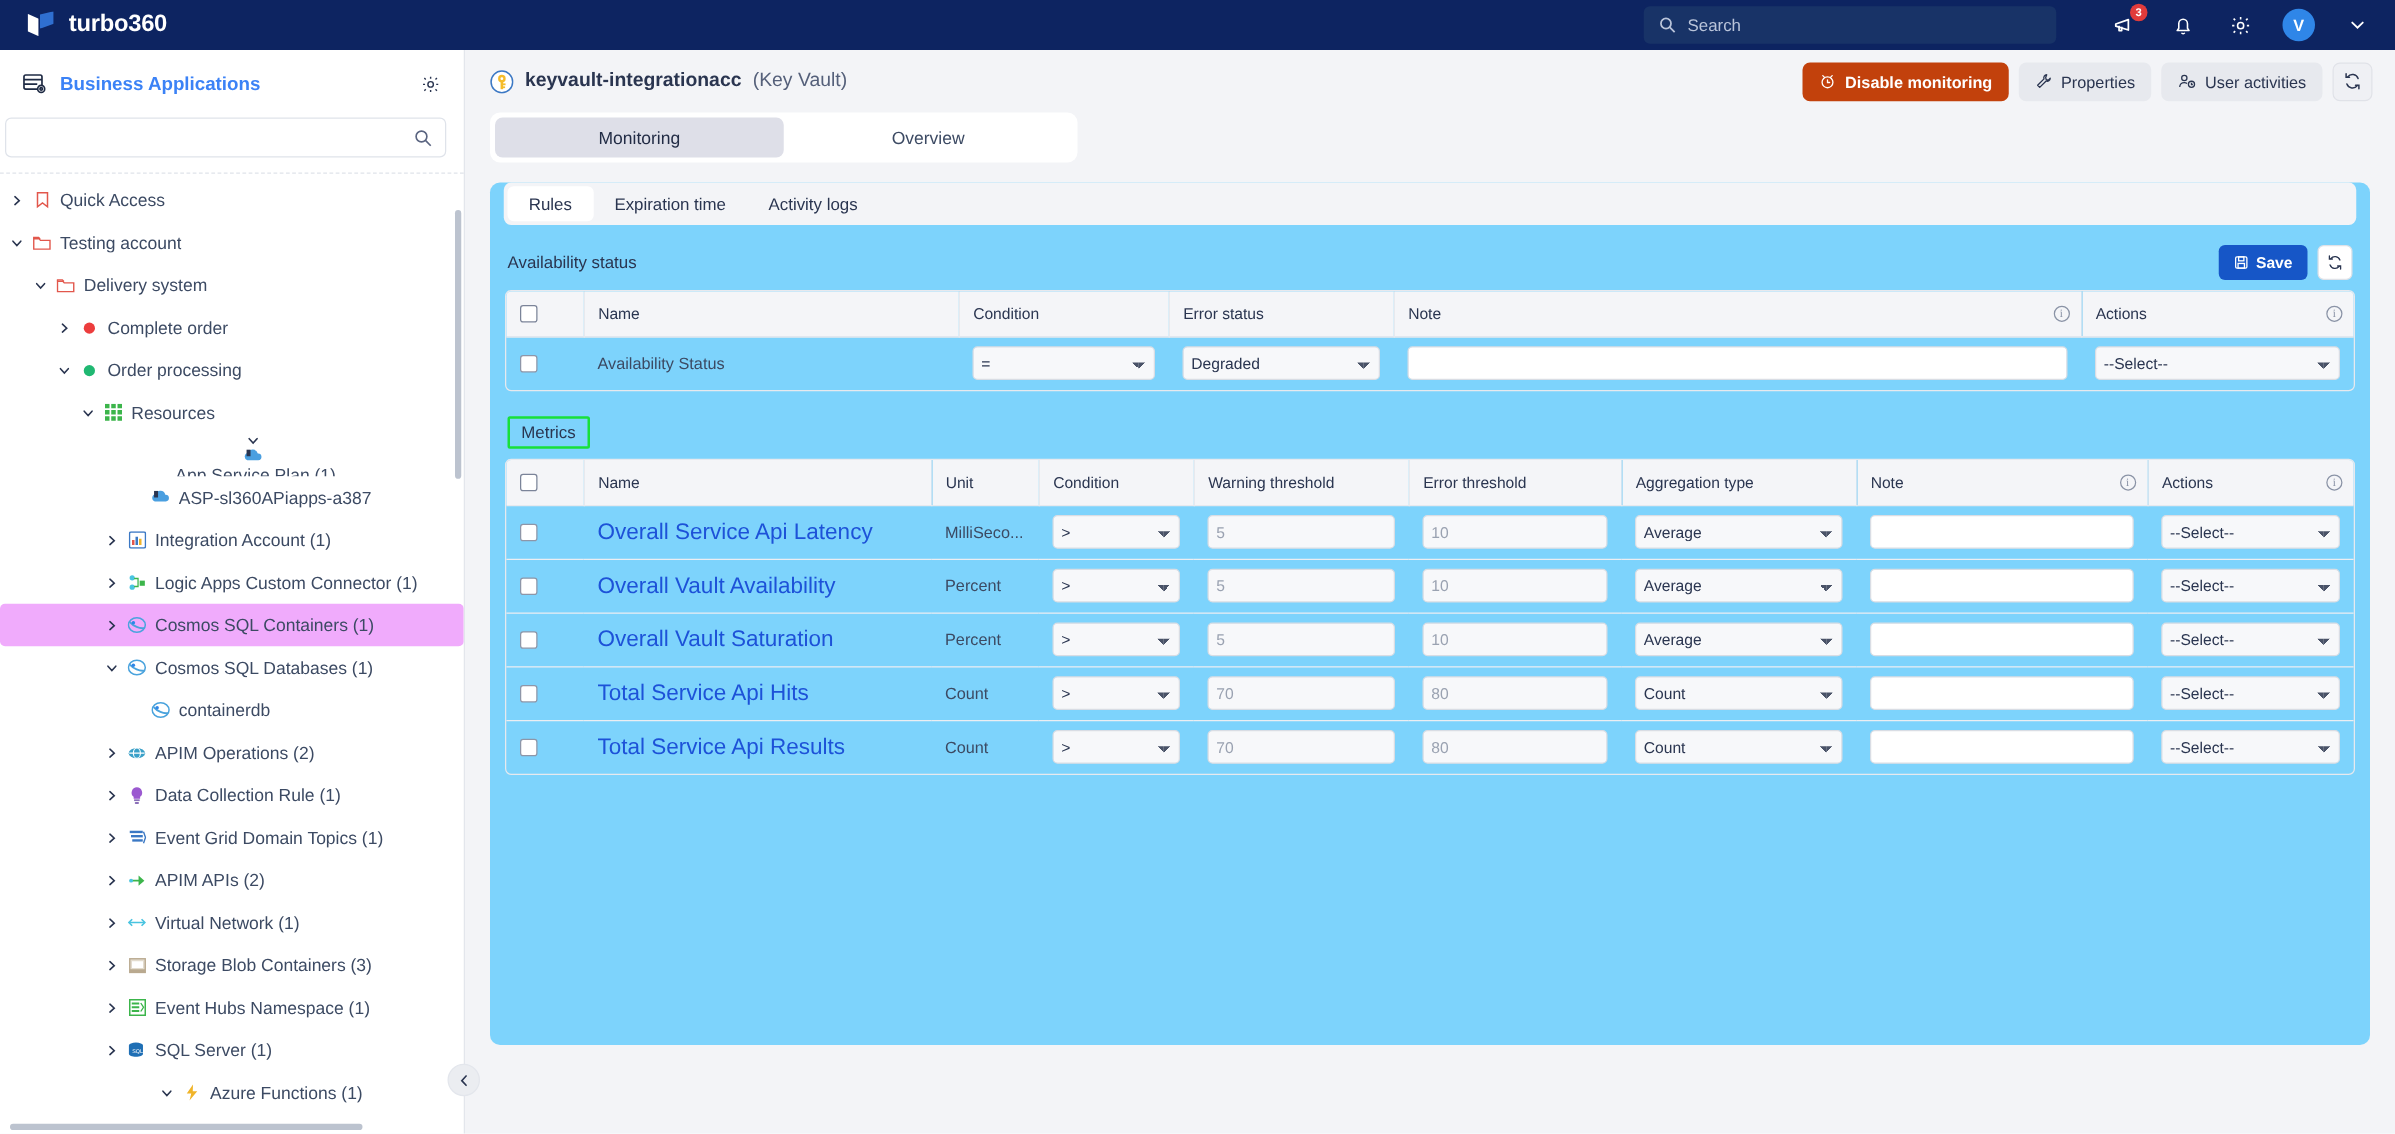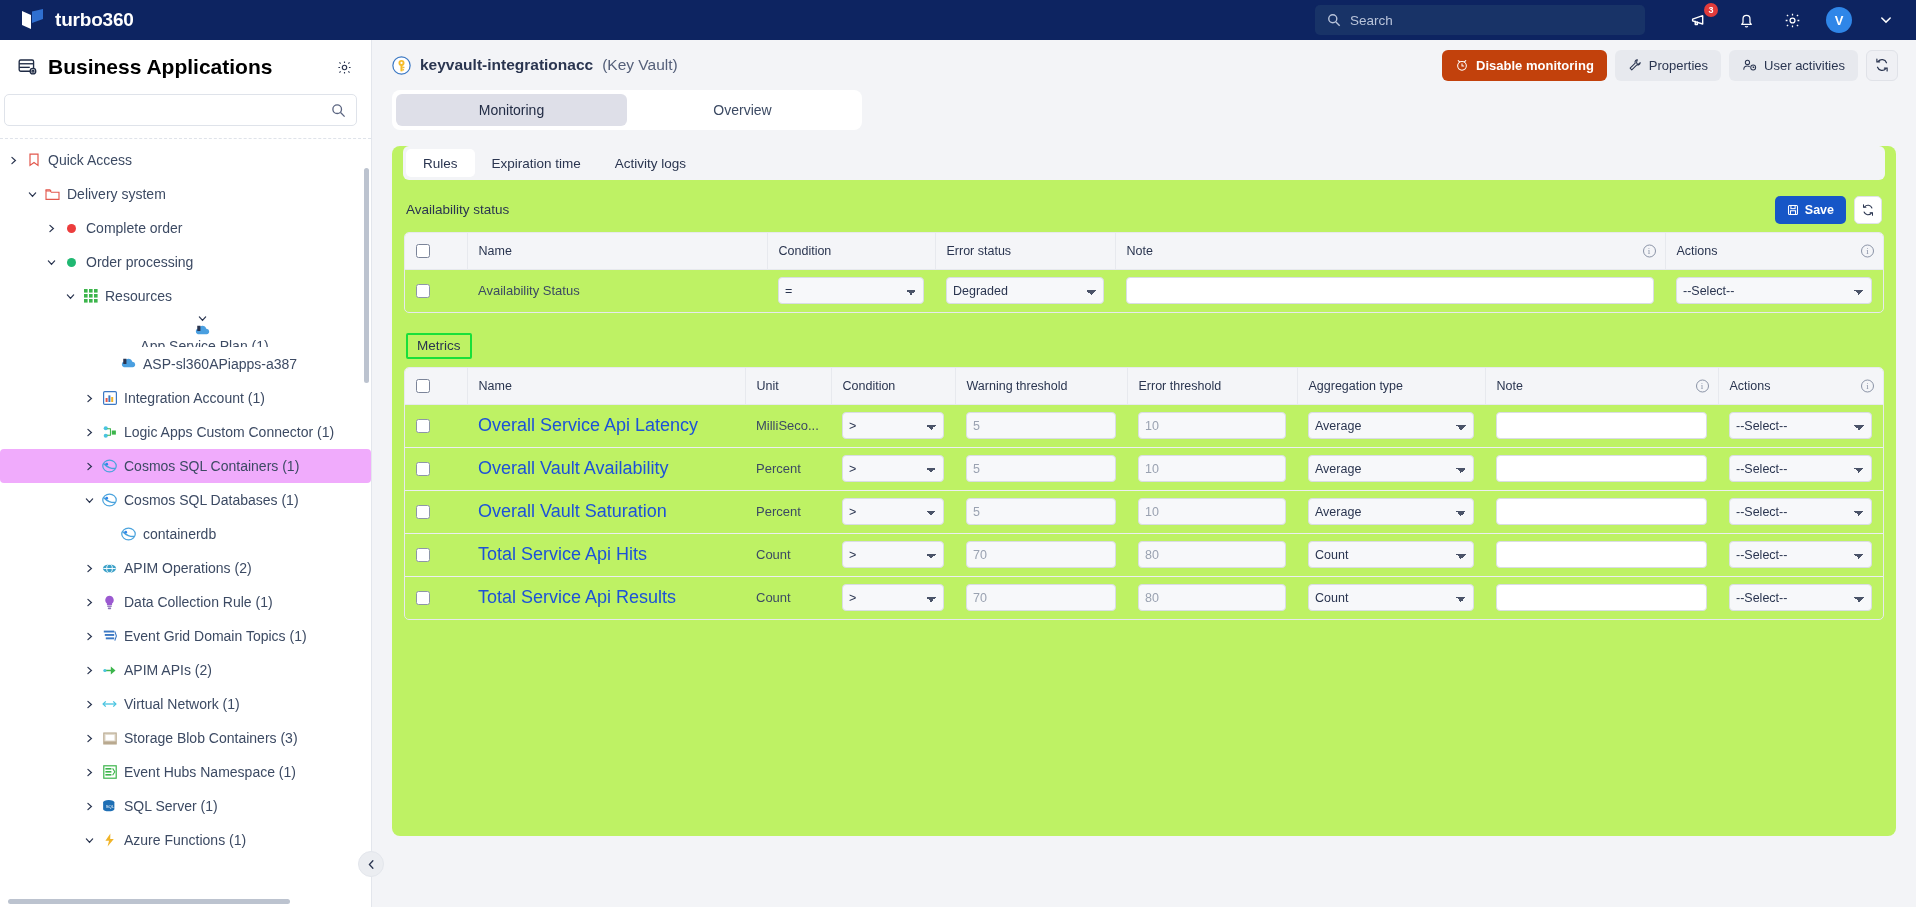--- a/index.html
+++ b/index.html
@@ -65,21 +65,21 @@
     width: 372px; min-width:372px;
     background:#ffffff;
     border-right:1px solid #e3e6ec;
     position:relative;
     display:flex; flex-direction:column;
   }
   .sb-head {
     display:flex; align-items:center; height:54px;
     padding:0 18px 0 18px; gap:10px;
   }
-  .sb-head-title { font-size:21px; font-weight:bold; color:#000000; flex:1; }
+  .sb-head-title { font-size:15px; font-weight:bold; color:#3b82f6; flex:1; }
   .sb-search {
     margin:0 14px 0 4px; height:32px;
     border:1px solid #dfe3ea; border-radius:5px;
     display:flex; align-items:center; padding:0 10px;
     position:relative;
   }
   .sb-search input {
     border:none; outline:none; flex:1; font-size:13px;
     font-family:"Liberation Sans", sans-serif; background:transparent; color:#333;
   }
@@ -152,21 +152,21 @@
   }
   .tab-top {
     flex:1; height:32px; border-radius:6px;
     display:flex; align-items:center; justify-content:center;
     font-size:14px; color:#3c4a63; cursor:pointer;
   }
   .tab-top.active { background:#dedfe8; color:#222c45; }
 
   .panel {
     margin:16px 20px 0 20px;
-    background:#bef264;
+    background:#7dd3fc;
     border-radius:8px;
     min-height:690px;
     position:relative;
   }
   .subtabs {
     margin:11px 11px 0 11px; height:34px;
     background:#f3f4f7; border-radius:6px;
     display:flex; align-items:center; padding:3px;
   }
   .subtab {
@@ -352,20 +352,34 @@
               <path d="M5 3 L9.4 7 L5 11"></path>
             </svg>
           </span>
           <span class="ticon">
             <svg width="12" height="14" viewBox="0 0 12 14" fill="none" stroke="#e2574c" stroke-width="1.2">
               <path d="M2 1.2h8v11.2L6 9.4 2 12.4z"></path>
             </svg>
           </span>
           <span class="tlabel">Quick Access</span>
         </div>
+        <div class="tnode" style="padding-left: 8px;">
+          <span class="chev">
+            <svg width="11" height="11" viewBox="0 0 14 14" fill="none" stroke="#2a3550" stroke-width="1.6" stroke-linecap="round">
+              <path d="M3 5 L7 9.4 L11 5"></path>
+            </svg>
+          </span>
+          <span class="ticon">
+            <svg width="15" height="13" viewBox="0 0 16 14" fill="none" stroke="#e2574c" stroke-width="1.2">
+              <path d="M1 3.2h4.6l1.2 1.4H15v7.6H1z"></path>
+              <path d="M1 3.2V2h4.2l1.3 1.4"></path>
+            </svg>
+          </span>
+          <span class="tlabel">Testing account</span>
+        </div>
         <div class="tnode" style="padding-left: 27px;">
           <span class="chev">
             <svg width="11" height="11" viewBox="0 0 14 14" fill="none" stroke="#2a3550" stroke-width="1.6" stroke-linecap="round">
               <path d="M3 5 L7 9.4 L11 5"></path>
             </svg>
           </span>
           <span class="ticon">
             <svg width="15" height="13" viewBox="0 0 16 14" fill="none" stroke="#e2574c" stroke-width="1.2">
               <path d="M1 3.2h4.6l1.2 1.4H15v7.6H1z"></path>
               <path d="M1 3.2V2h4.2l1.3 1.4"></path>
@@ -639,21 +653,21 @@
           </span>
           <span class="ticon">
             <svg width="15" height="14" viewBox="0 0 16 14">
               <ellipse cx="7.2" cy="3" rx="6" ry="2.3" fill="#1f6fb5"></ellipse>
               <path d="M1.2 3v7.4c0 1.3 2.7 2.3 6 2.3s6-1 6-2.3V3" fill="#1f6fb5"></path>
               <text x="4" y="9.6" font-size="4.6" fill="#fff" font-family="Liberation Sans">SQL</text>
             </svg>
           </span>
           <span class="tlabel">SQL Server (1)</span>
         </div>
-        <div class="tnode" style="padding-left: 84px;">
+        <div class="tnode" style="padding-left: 84px; margin-left: 44px;">
           <span class="chev">
             <svg width="11" height="11" viewBox="0 0 14 14" fill="none" stroke="#2a3550" stroke-width="1.6" stroke-linecap="round">
               <path d="M3 5 L7 9.4 L11 5"></path>
             </svg>
           </span>
           <span class="ticon">
             <svg width="14" height="14" viewBox="0 0 14 14">
               <path d="M7.4 0.6 L2.4 7.8 H6 L4.6 13.4 L10.8 6 H7.2 Z" fill="#f0b429"></path>
             </svg>
           </span>

